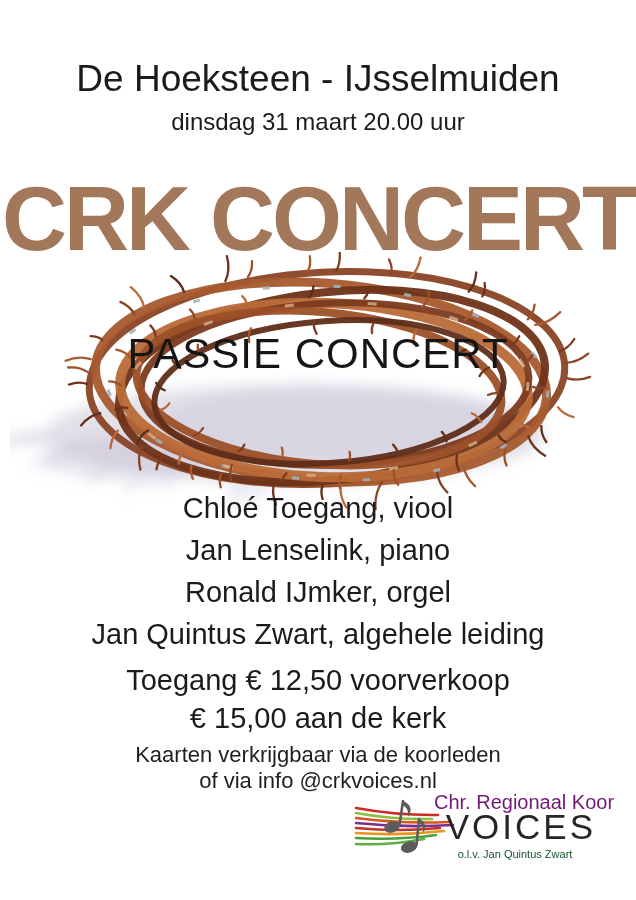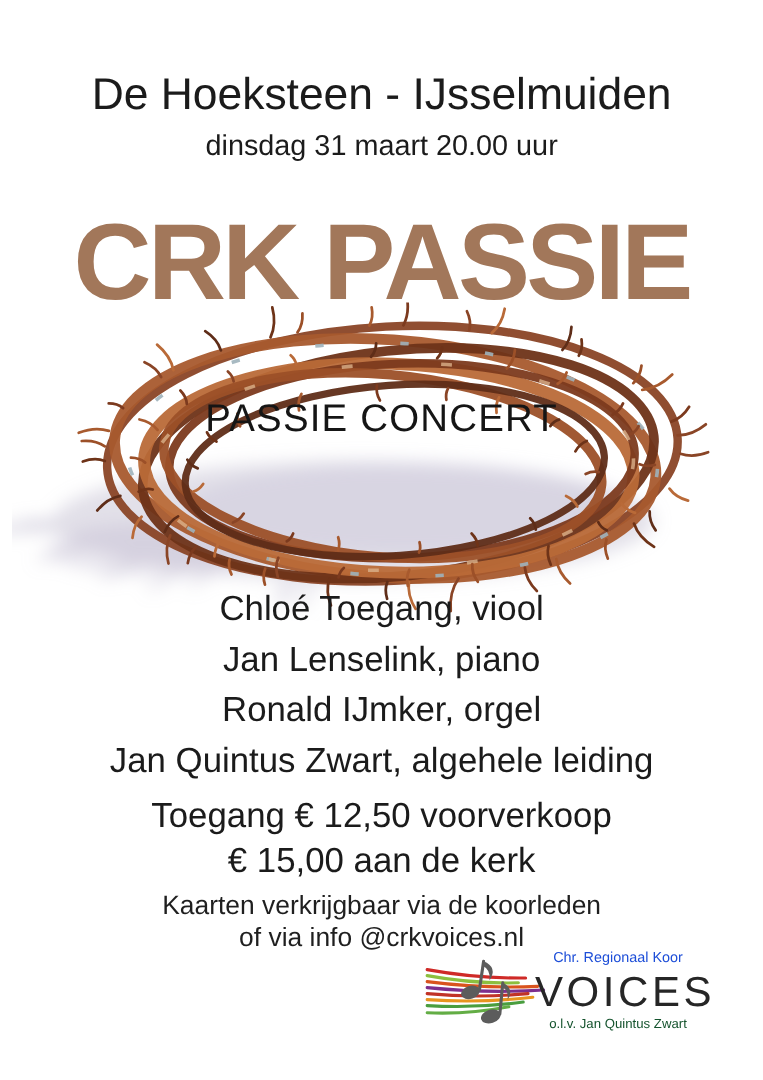--- a/index.html
+++ b/index.html
@@ -4,41 +4,41 @@
 <title>Poster</title>
 <style>
   html,body{margin:0;padding:0;background:#ffffff;}
   body{width:636px;height:900px;font-family:"Liberation Sans", sans-serif;}
   .poster{position:relative;width:636px;height:900px;background:#ffffff;overflow:hidden;}
   .center-line{position:absolute;left:0;width:636px;text-align:center;color:#1b1b1b;}
   .venue{top:58px;font-size:37px;}
   .datetime{top:108px;font-size:24px;}
   .title{top:168px;font-size:90px;font-weight:800;letter-spacing:-3px;color:#a2775a;}
   .crown{position:absolute;left:10px;top:252px;width:616px;height:265px;}
-  .event{top:330px;font-size:32px;letter-spacing:1px;color:#151515;z-index:2;}
+  .event{top:330px;font-size:42px;letter-spacing:1px;color:#151515;z-index:2;}
   .performers{position:absolute;top:487px;left:0;width:636px;text-align:center;
               font-size:29px;line-height:42px;color:#1b1b1b;}
   .t-presale{top:664px;font-size:29px;}
   .t-door{top:702px;font-size:29px;}
   .t-info1{top:742px;font-size:22px;color:#1f1f1f;}
   .t-info2{top:768px;font-size:22px;color:#1f1f1f;}
   .logo{position:absolute;left:352px;top:791px;width:245px;height:92px;}
   .staff{position:absolute;left:0;top:6px;}
-  .logo-org{position:absolute;left:82px;top:0;width:162px;text-align:center;font-size:12px;color:#1d4ed8;white-space:nowrap;}
+  .logo-org{position:absolute;left:82px;top:0;width:162px;text-align:center;font-size:20px;color:#701a75;white-space:nowrap;}
   .logo-name{position:absolute;left:82px;top:16px;width:162px;text-align:right;font-size:35px;letter-spacing:3px;color:#262626;}
   .logo-cond{position:absolute;left:55px;top:57px;width:216px;text-align:center;font-size:11px;color:#14532d;white-space:nowrap;}
 </style>
 </head>
 <body>
 
 <div class="poster">
 
   <div class="center-line venue">De Hoeksteen - IJsselmuiden</div>
   <div class="center-line datetime">dinsdag 31 maart 20.00 uur</div>
-  <div class="center-line title">CRK PASSIE</div>
+  <div class="center-line title">CRK CONCERT</div>
 
   <div class="crown">
     <svg id="crown-svg" viewBox="0 0 616 265" width="616" height="265">
       <defs>
         <filter id="crownBlur" x="-40%" y="-40%" width="180%" height="180%">
           <feGaussianBlur stdDeviation="7"></feGaussianBlur>
         </filter>
       </defs>
       <g id="crown-shadow" filter="url(#crownBlur)">
           <ellipse cx="285" cy="182" rx="250" ry="50" fill="#b3aec5" opacity="0.38"></ellipse>

